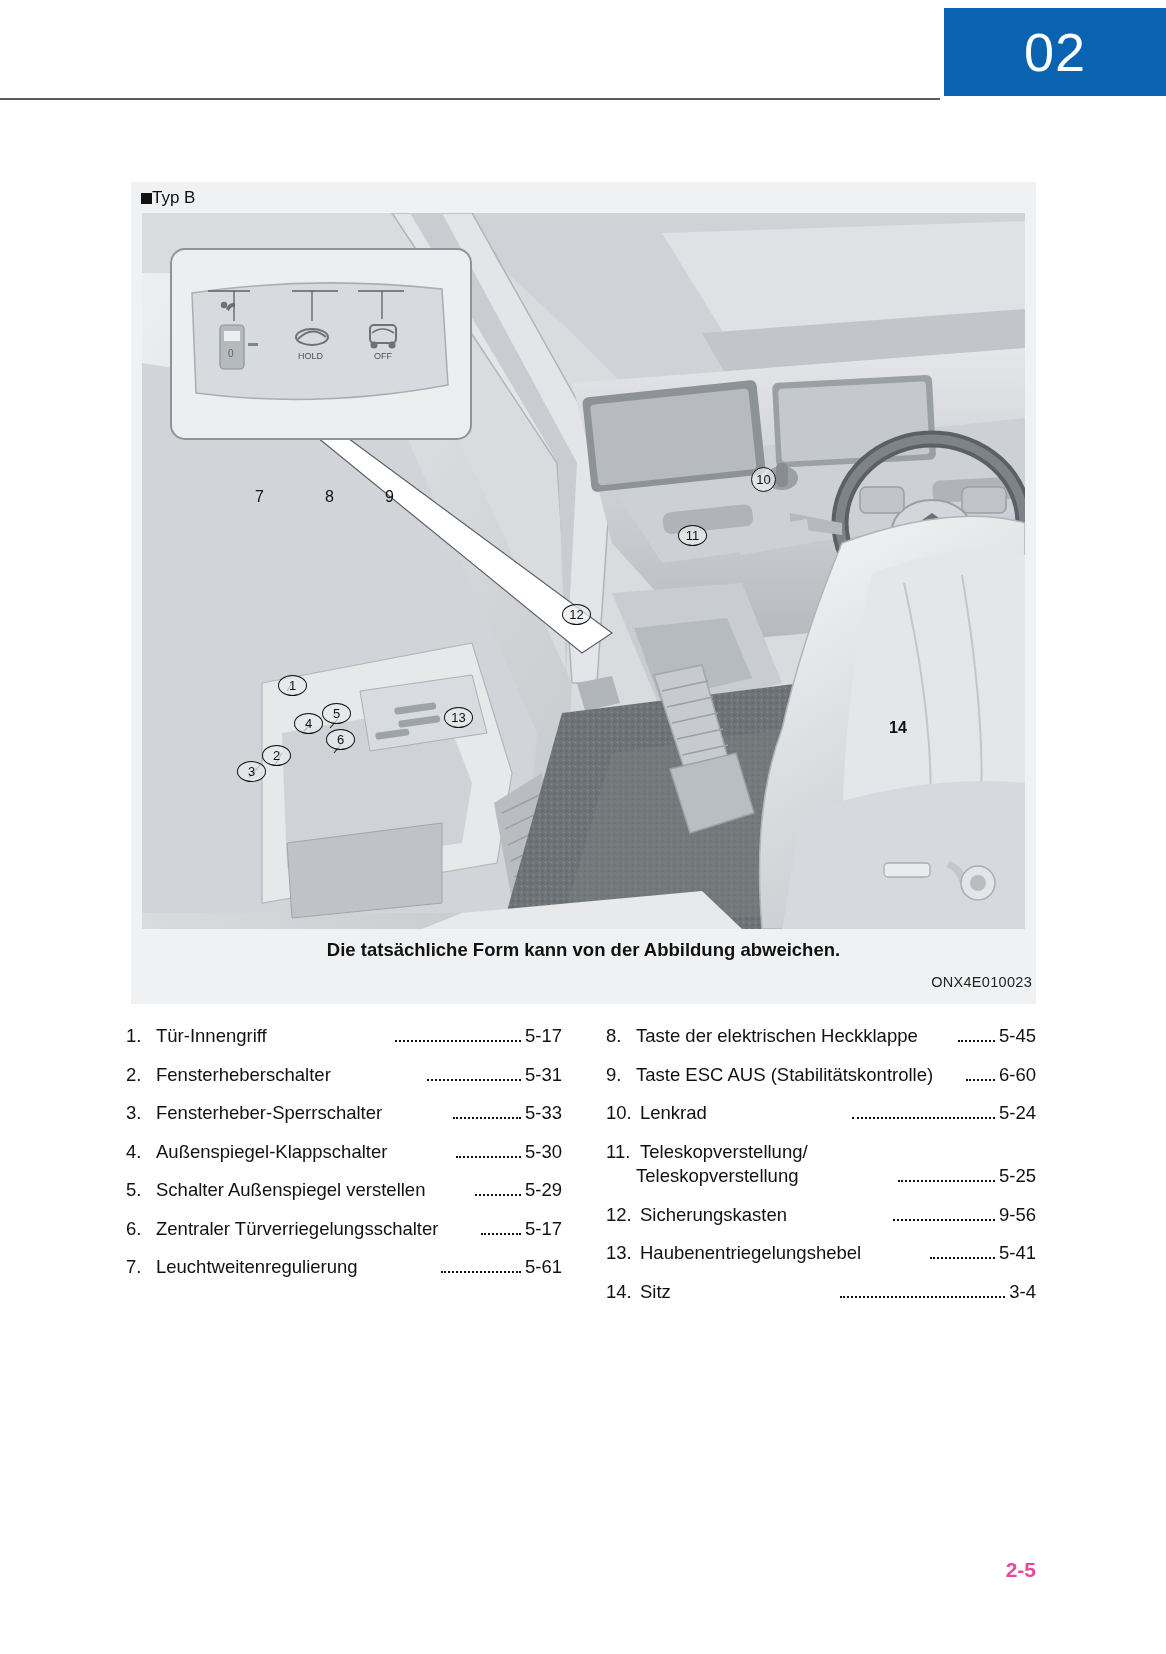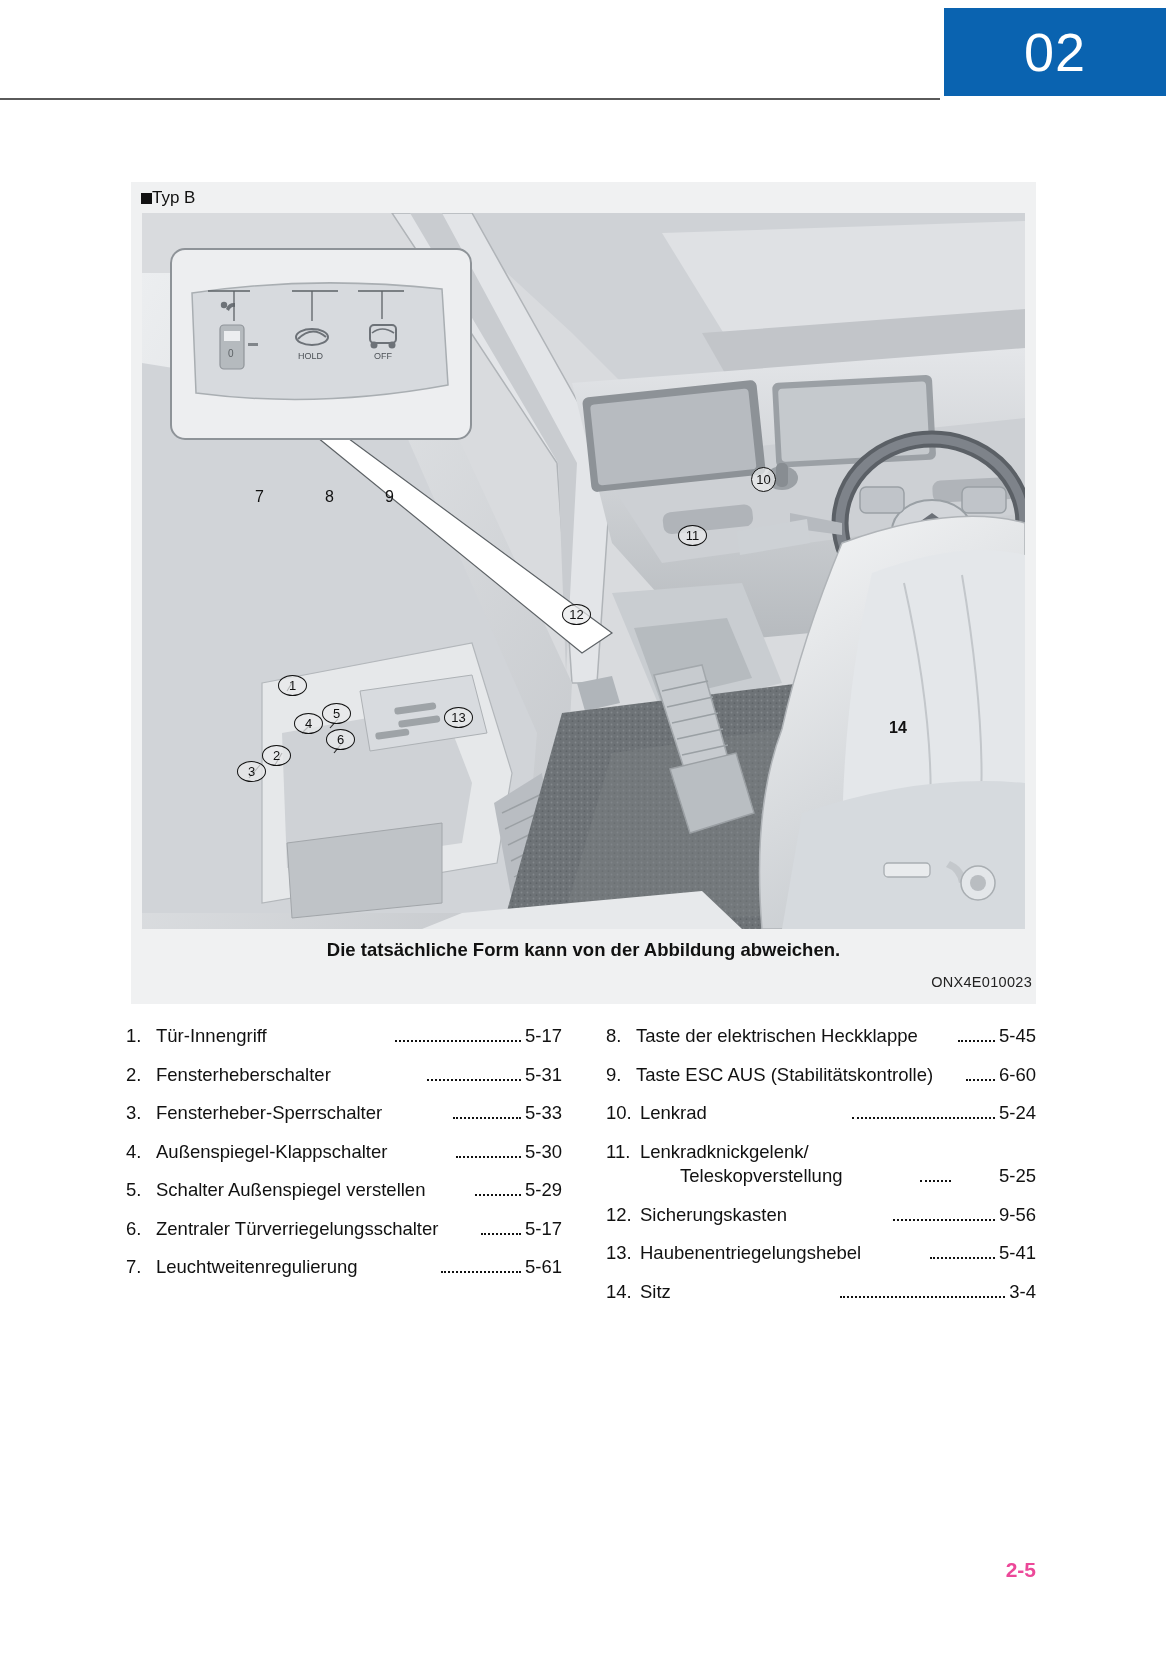--- a/index.html
+++ b/index.html
@@ -160,21 +160,20 @@
     margin: 0 4px 5px 3px;
     min-width: 6px;
     height: 1px;
   }
   .entry .pg {
     flex: 0 0 auto;
     white-space: nowrap;
   }
   .entry.cont {
     margin-top: -13px;
-    gap: 44px;
   }
   .entry .indent {
     flex: 0 0 auto;
     width: 30px;
   }
 
   
   .page-no {
     position: absolute;
     right: 130px;
@@ -453,21 +452,21 @@
       <span class="pg">6-60</span>
     </div>
     <div class="entry">
       <span class="num wide">10.</span>
       <span class="txt">Lenkrad</span>
       <span class="dots"></span>
       <span class="pg">5-24</span>
     </div>
     <div class="entry">
       <span class="num wide">11.</span>
-      <span class="txt">Lenkradknickgelenk/</span>
+      <span class="txt">Teleskopverstellung/</span>
     </div>
     <div class="entry cont">
       <span class="indent"></span>
       <span class="txt">Teleskopverstellung</span>
       <span class="dots"></span>
       <span class="pg">5-25</span>
     </div>
     <div class="entry">
       <span class="num wide">12.</span>
       <span class="txt">Sicherungskasten</span>

